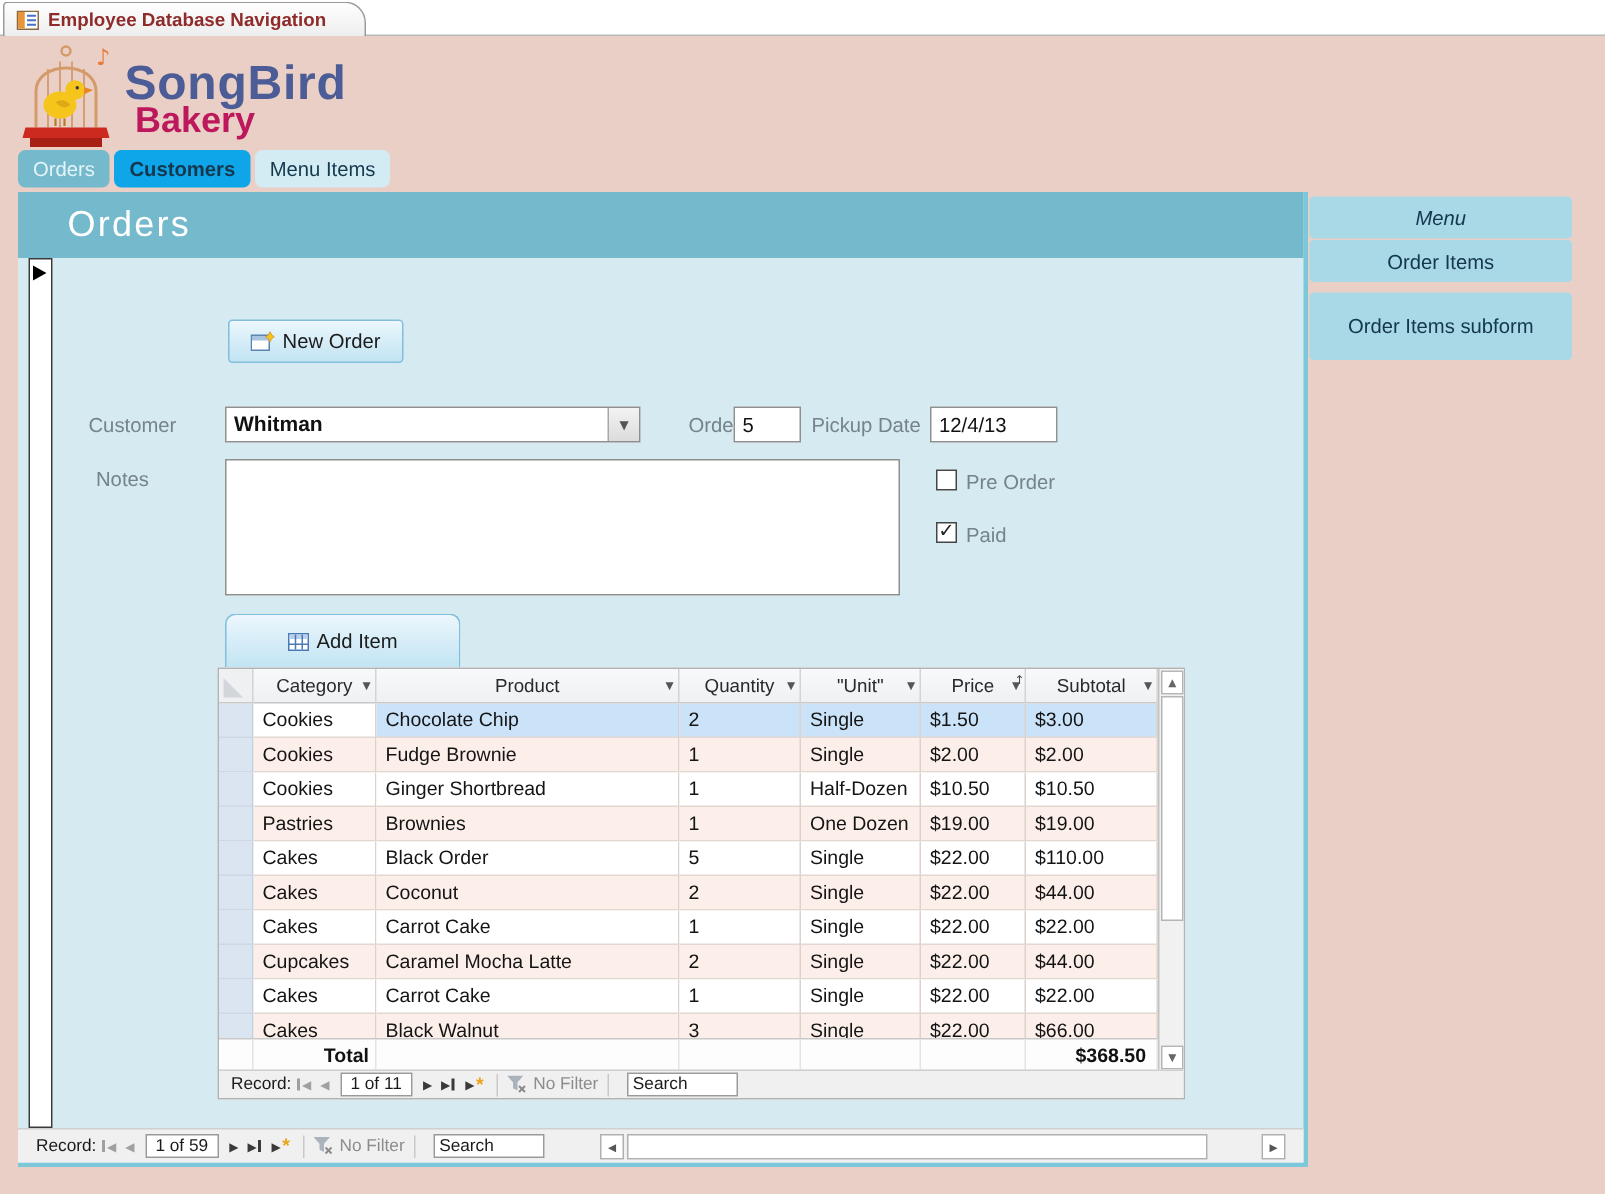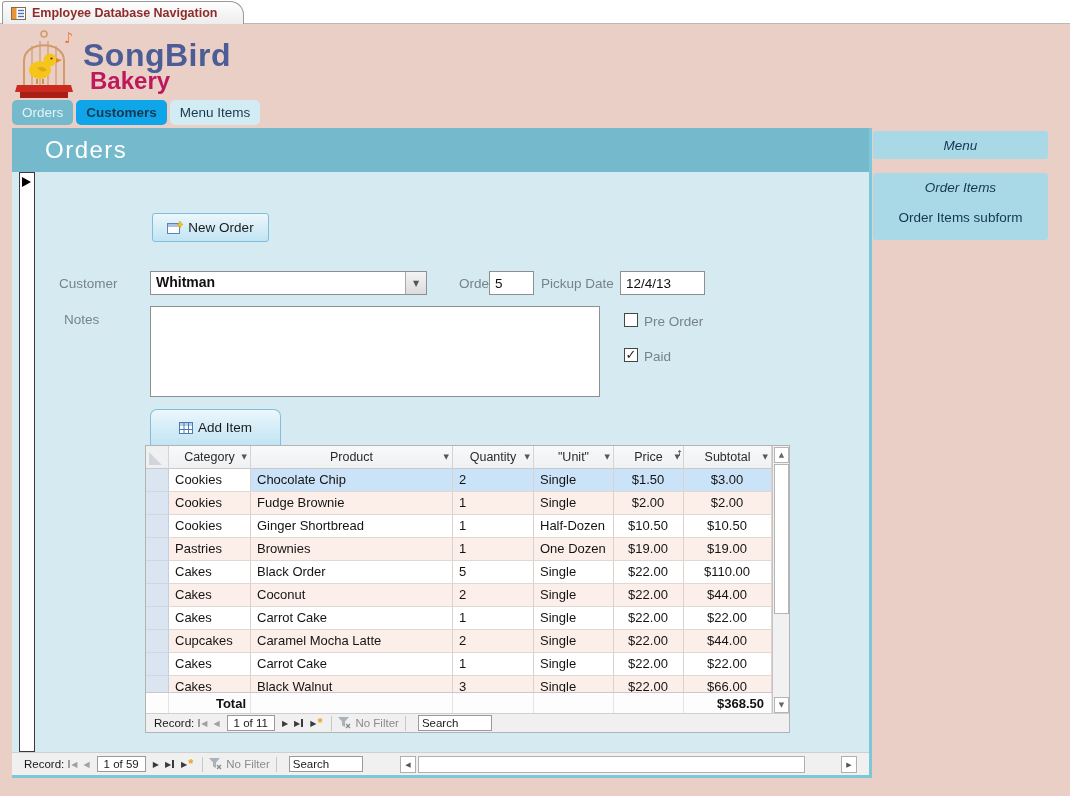--- a/index.html
+++ b/index.html
@@ -37,21 +37,21 @@
   .record-strip { position:absolute; left:7px; top:44px; width:16px; height:580px; background:#ffffff; border:1px solid #3a3a3a; }
   .record-strip .tri { position:absolute; left:2px; top:4px; width:0; height:0;
                        border-top:5px solid transparent; border-bottom:5px solid transparent; border-left:9px solid #000; }
 
   .lbl { position:absolute; font-size:13.5px; color:#76838c; }
 
   .btn-blue { display:flex; align-items:center; justify-content:center; gap:5px;
               background:linear-gradient(180deg,#ecf7fc 0%,#d8eef8 45%,#c2e4f3 100%);
               border:1px solid #82bedb; border-radius:3px; font-size:13.5px; color:#1c1c1c; cursor:default; }
   .new-order { position:absolute; left:140px; top:85px; width:117px; height:29px; }
-  .add-item  { position:absolute; left:138px; top:281px; width:131px; height:36px; border-radius:7px 7px 0 0; border-bottom:none; }
+  .add-item  { position:absolute; left:138px; top:281px; width:157px; height:36px; border-radius:7px 7px 0 0; border-bottom:none; }
 
   .combo { position:absolute; left:138px; top:143px; width:277px; height:24px; background:#fff; border:1px solid #8f8f8f; display:flex; }
   .combo-text { flex:1; font-size:14px; font-weight:600; color:#111; padding:2px 5px; overflow:hidden; white-space:nowrap; }
   .combo-btn { width:21px; background:linear-gradient(#f3f3f3,#dcdcdc); border-left:1px solid #a8a8a8;
                display:flex; align-items:center; justify-content:center; font-size:8px; color:#555; }
 
   .tbox { position:absolute; height:24px; background:#fff; border:1px solid #8f8f8f; font-size:13.5px; color:#111;
           padding:2px 5px; font-family:"Liberation Sans",sans-serif; }
   .notes { position:absolute; left:138px; top:178px; width:450px; height:91px; background:#fff; border:1px solid #8f8f8f;
            font-size:13.5px; padding:4px; resize:none; font-family:"Liberation Sans",sans-serif; }
@@ -77,21 +77,21 @@
 
   .ds-rows { height:223px; overflow:hidden; }
   .ds-row { display:flex; height:23px; }
   .cell { border-right:1px solid #ddd2cb; border-bottom:1px solid #e2d8d2; padding:0 6px; line-height:22px;
           font-size:13px; color:#141414; overflow:hidden; white-space:nowrap; }
   .plain [data-cell] { background:#fff; }
   .alt [data-cell] { background:#fcefe9; }
   .sel [data-cell] { background:#cbe3f8; }
   .sel .cat { background:#fff; }
   .gut { background:#dae5f1; border-right:1px solid #c3cfdd; border-bottom:1px solid #cdd8e4; padding:0; }
-  .num { text-align:center; padding-right:7px; }
+  .num { text-align:left; padding-right:7px; }
 
   .total-row { display:flex; height:23px; background:#fdfdfd; border-top:1px solid #c9c9c9; }
   .tcell { border-right:1px solid #e4e4e4; font-size:13px; line-height:22px; }
   .total-label { font-weight:bold; text-align:right; padding-right:4px; color:#111; }
   .total-value { font-weight:bold; text-align:right; padding-right:7px; color:#111; }
 
   .vscroll { position:absolute; right:0; top:0; width:17px; height:269px; background:#f1f1f1; border-left:1px solid #c4c4c4; }
   .sb-btn { position:absolute; left:1px; width:15px; height:16px; background:#fff; border:1px solid #b5b5b5;
             display:flex; align-items:center; justify-content:center; font-size:7px; color:#666; }
   .sb-thumb { position:absolute; left:1px; top:18px; width:15px; height:150px; background:#fff; border:1px solid #b5b5b5; }
@@ -437,18 +437,18 @@
       <span class="hs-thumb"></span>
       <span class="hs-gap"></span>
       <span class="hs-btn glyph">▶</span>
     </span>
   </div>
 </div>
 
 <div class="side-btn" style="top:131px; height:28px;font-style:italic;">
     <span>Menu</span>
   </div>
-<div class="side-btn" style="top:173px; height:28px;font-style:italic;">
+<div class="side-btn" style="top:160px; height:28px;">
     <span>Order Items</span>
   </div>
 <div class="side-btn" style="top:195px; height:45px;">
     <span>Order Items subform</span>
   </div>
 
 </body></html>

